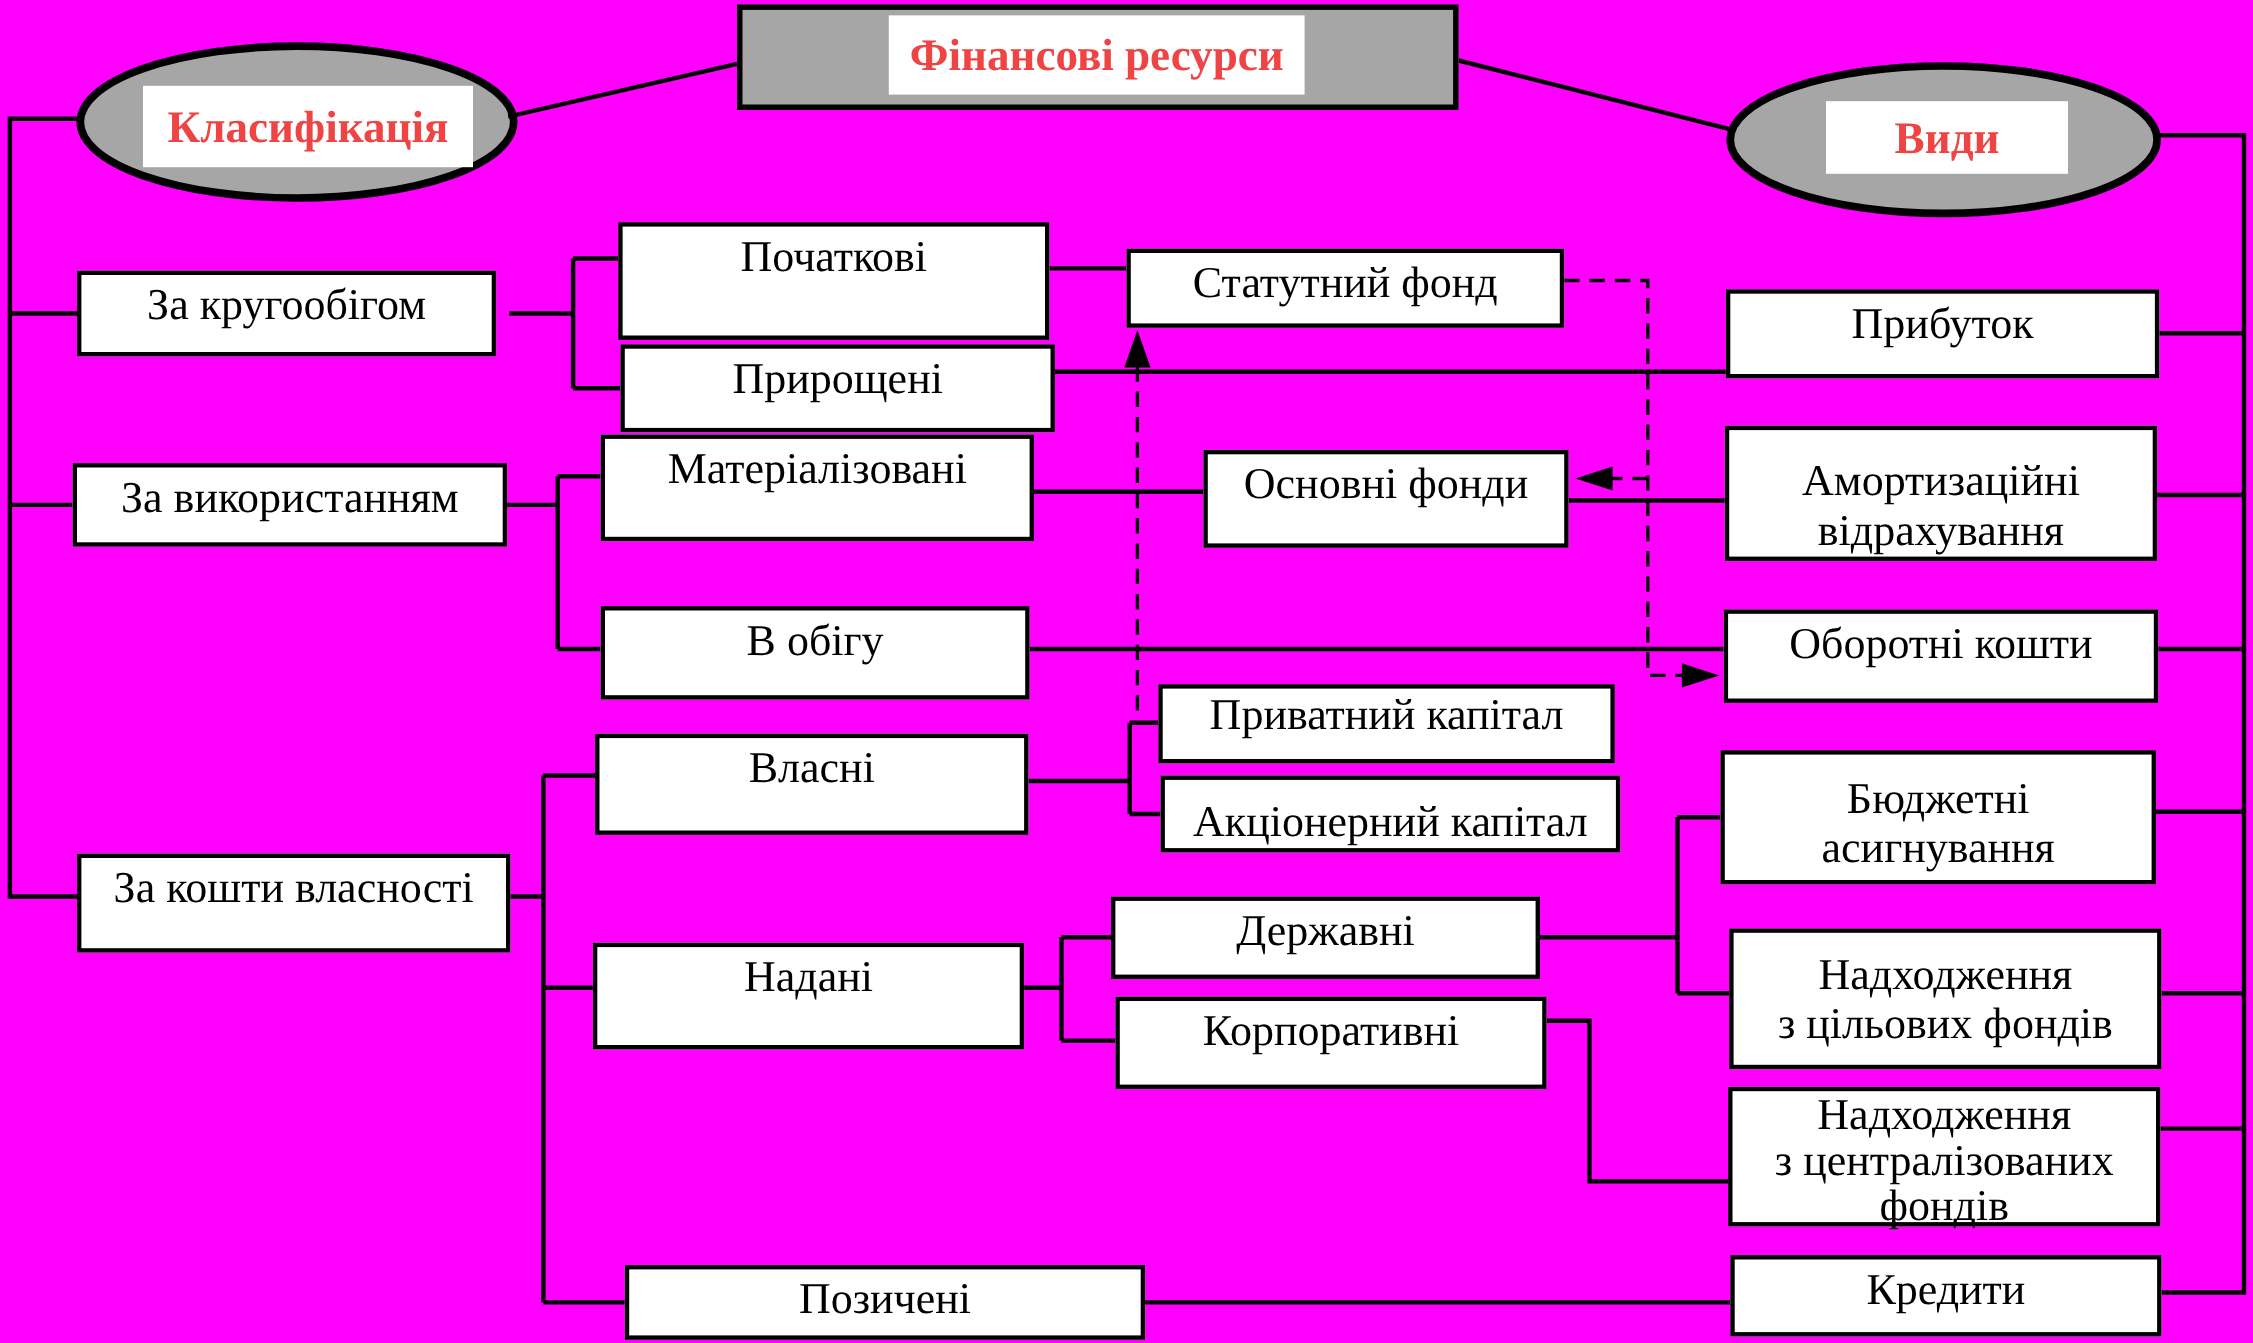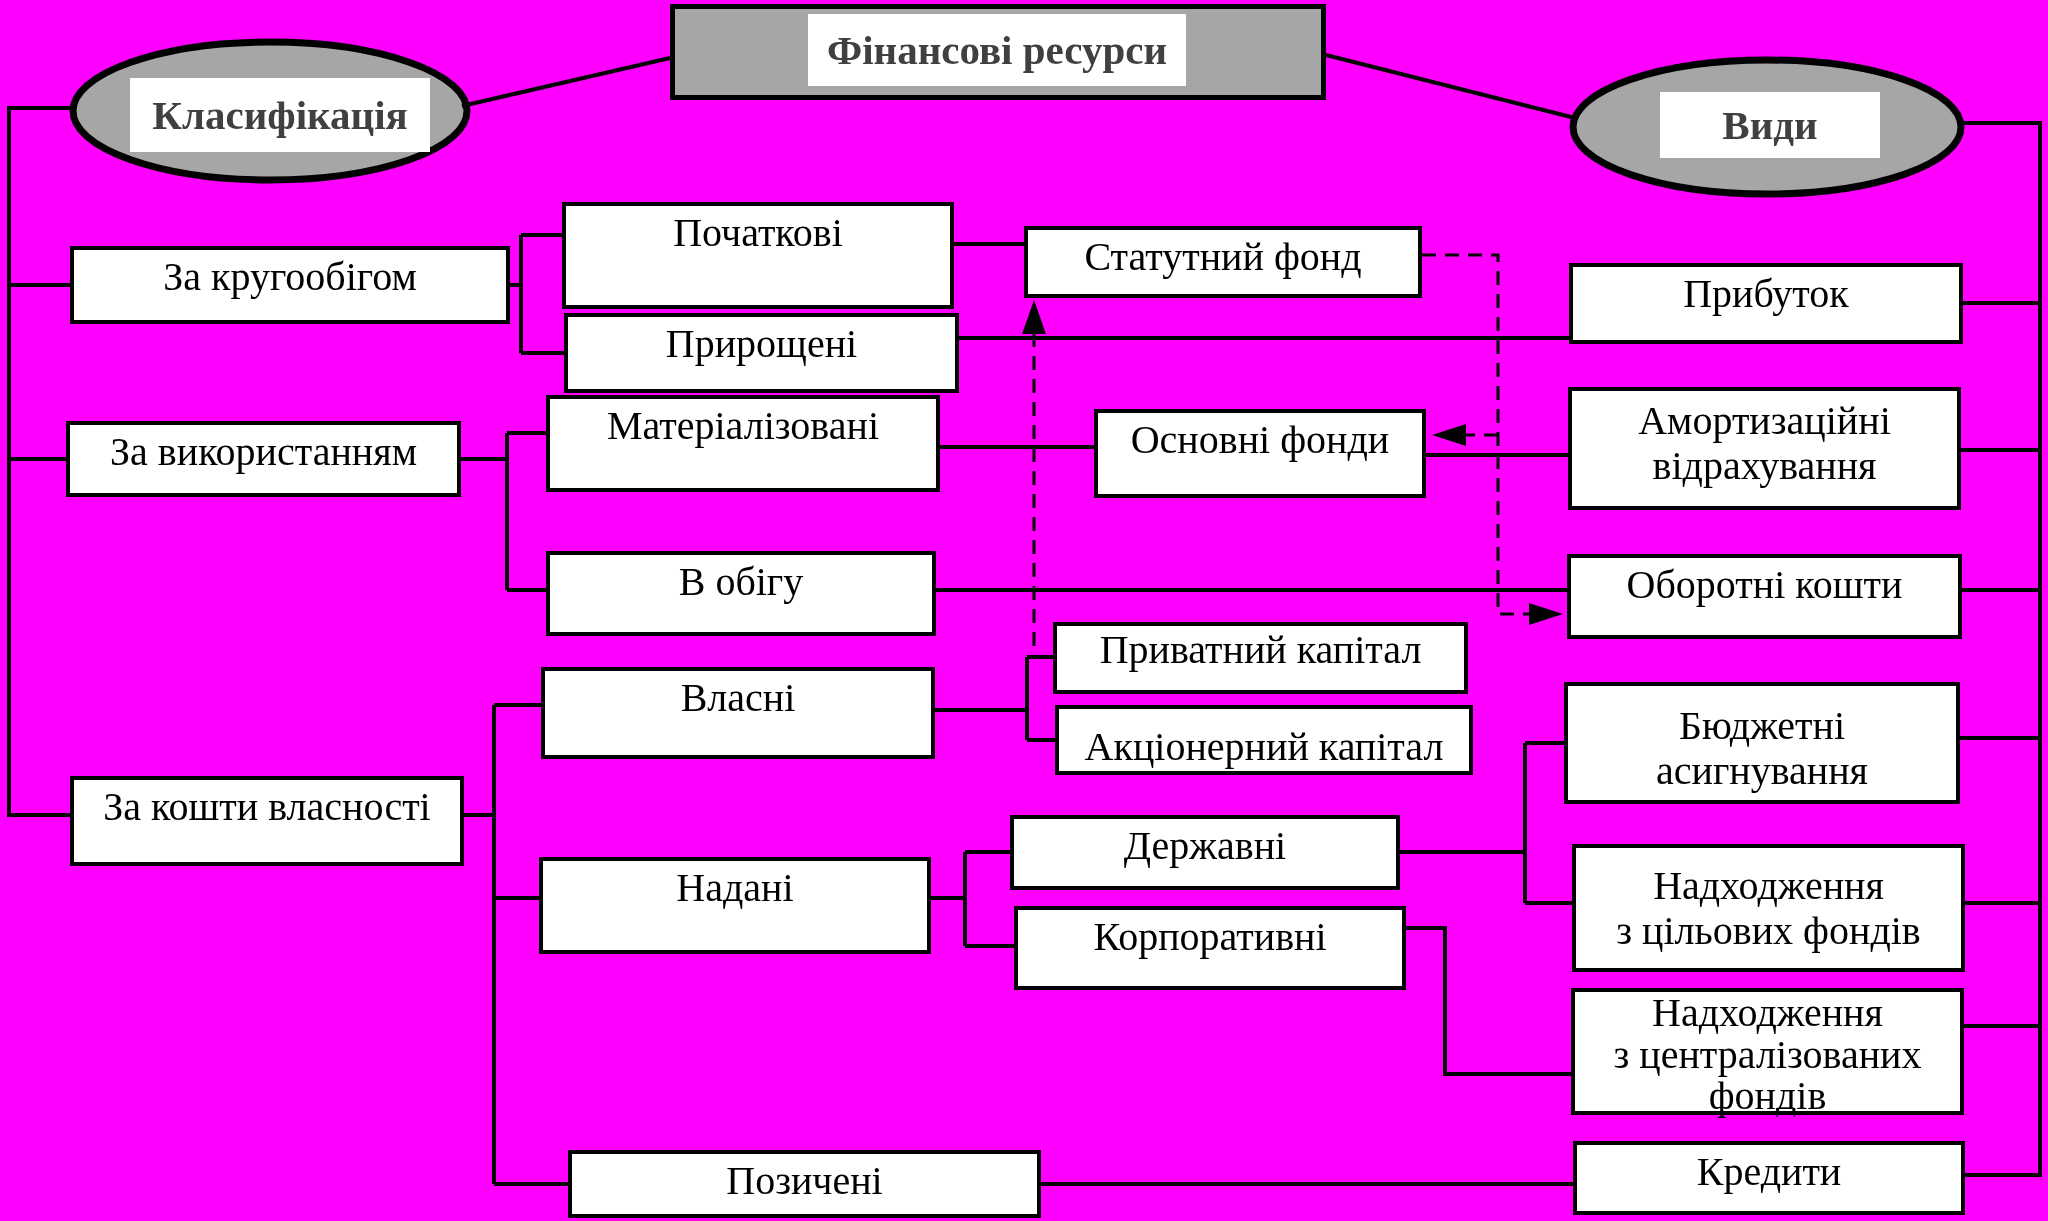--- a/index.html
+++ b/index.html
@@ -16,21 +16,21 @@
     text-align:center;color:#000;
     font-size:40px;line-height:1.12;padding-top:5px;
     white-space:pre-line;
   }
   .hdrbox{
     position:absolute;box-sizing:border-box;background:#a6a6a6;border:5px solid #000;
   }
   .hdrlabel{
     position:absolute;box-sizing:border-box;background:#ffffff;
     display:flex;justify-content:center;align-items:center;text-align:center;
-    font-weight:bold;font-size:41px;color:#404040;
+    font-weight:bold;font-size:41px;color:#ef4444;
   }
 </style>
 </head>
 <body>
 
 <div id="stage">
 
   <svg id="wires" viewBox="0 0 2048 1221" xmlns="http://www.w3.org/2000/svg">
 
     <ellipse cx="270" cy="111" rx="197" ry="69" fill="#a6a6a6" stroke="#000" stroke-width="7"></ellipse>
@@ -66,41 +66,41 @@
       <polygon points="1563,614 1529,603 1529,625"></polygon>
     </g>
   </svg>
 
   <div class="hdrbox" style="left:670px;top:4px;width:656px;height:96px"></div>
   <div class="hdrlabel" style="left:808px;top:14px;width:378px;height:72px">Фінансові ресурси</div>
 
   <div class="hdrlabel" style="left:130px;top:78px;width:300px;height:74px">Класифікація</div>
   <div class="hdrlabel" style="left:1660px;top:92px;width:220px;height:66px">Види</div>
 
-  <div class="node" style="left:70px;top:246px;width:440px;height:78px">За кругообігом</div>
+  <div class="node" style="left:70px;top:246px;width:381px;height:78px">За кругообігом</div>
   <div class="node" style="left:66px;top:421px;width:395px;height:76px">За використанням</div>
   <div class="node" style="left:70px;top:776px;width:394px;height:90px">За кошти власності</div>
 
   <div class="node" style="left:562px;top:202px;width:392px;height:107px">Початкові</div>
   <div class="node" style="left:564px;top:313px;width:395px;height:80px">Прирощені</div>
   <div class="node" style="left:546px;top:395px;width:394px;height:97px">Матеріалізовані</div>
   <div class="node" style="left:546px;top:551px;width:390px;height:85px">В обігу</div>
   <div class="node" style="left:541px;top:667px;width:394px;height:92px">Власні</div>
   <div class="node" style="left:539px;top:857px;width:392px;height:97px">Надані</div>
   <div class="node" style="left:568px;top:1150px;width:473px;height:68px">Позичені</div>
 
   <div class="node" style="left:1024px;top:226px;width:398px;height:72px">Статутний фонд</div>
   <div class="node" style="left:1094px;top:409px;width:332px;height:89px">Основні фонди</div>
   <div class="node" style="left:1053px;top:622px;width:415px;height:72px;padding-top:2px">Приватний капітал</div>
   <div class="node" style="left:1055px;top:705px;width:418px;height:70px;padding-top:16px">Акціонерний капітал</div>
   <div class="node" style="left:1010px;top:815px;width:390px;height:75px">Державні</div>
   <div class="node" style="left:1014px;top:906px;width:392px;height:84px">Корпоративні</div>
 
   <div class="node" style="left:1569px;top:263px;width:394px;height:81px">Прибуток</div>
-  <div class="node" style="left:1568px;top:387px;width:393px;height:123px;padding-top:8px">Амортизаційні
+  <div class="node" style="left:1568px;top:387px;width:393px;height:123px;padding-top:24px">Амортизаційні
 відрахування</div>
   <div class="node" style="left:1567px;top:554px;width:395px;height:85px">Оборотні кошти</div>
   <div class="node" style="left:1564px;top:682px;width:396px;height:122px;padding-top:18px">Бюджетні
 асигнування</div>
   <div class="node" style="left:1572px;top:844px;width:393px;height:128px;padding-top:16px">Надходження
 з цільових фондів</div>
   <div class="node" style="left:1571px;top:988px;width:393px;height:127px;padding-top:0;line-height:1.04">Надходження
 з централізованих
 фондів</div>
   <div class="node" style="left:1573px;top:1141px;width:392px;height:74px">Кредити</div>

